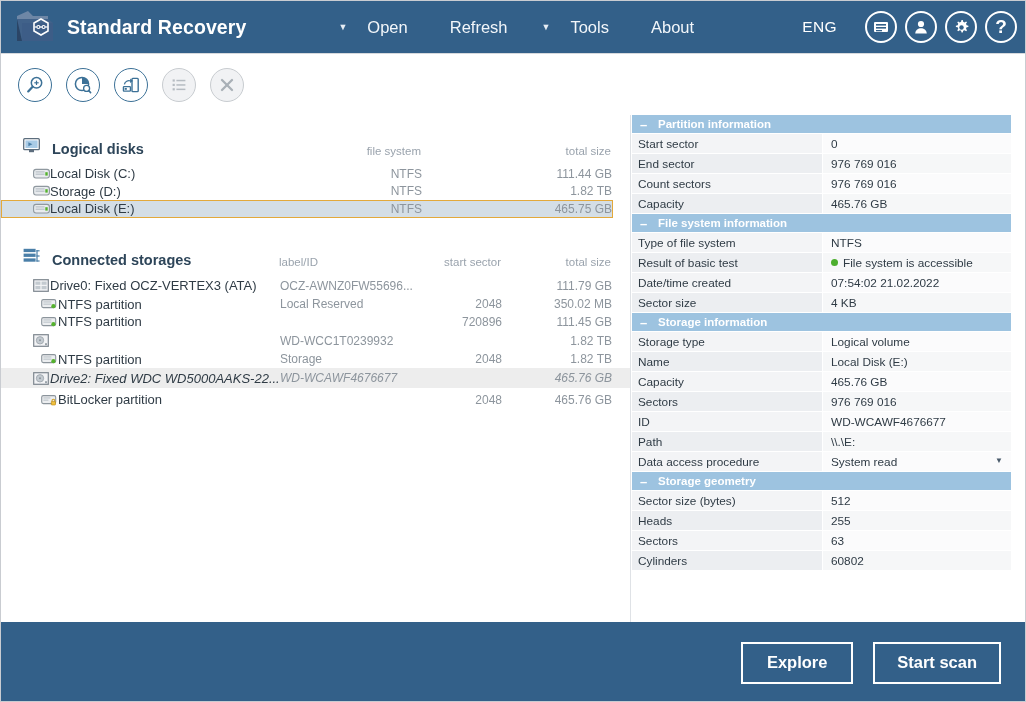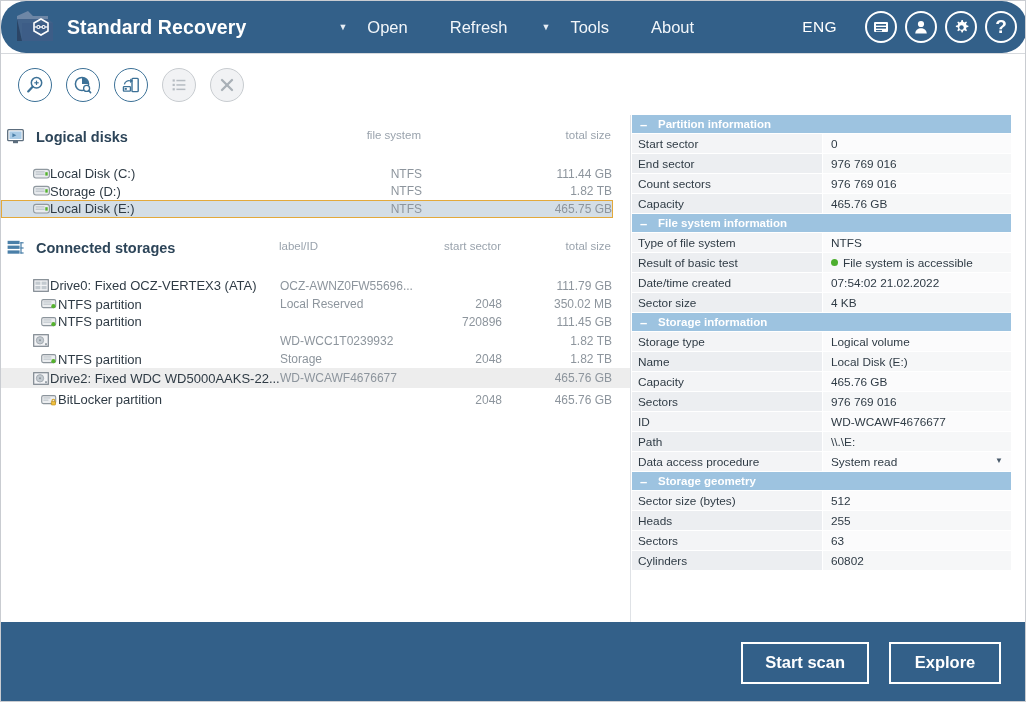--- a/index.html
+++ b/index.html
@@ -18,21 +18,21 @@
     background: #ffffff;
     border: 1px solid #c9ccd1;
     overflow: hidden;
   }
 
   
   .header {
     position: absolute; left: 0; top: 0;
     width: 1026px; height: 52px;
     background: #336089;
-    display: flex; align-items: center; border-radius: 25px;
+    display: flex; align-items: center;
   }
   .logo-wrap {
     width: 56px; height: 52px;
     display: flex; align-items: center; justify-content: center;
     margin-left: 6px;
   }
   .logo {
     position: relative;
     width: 42px; height: 38px;
   }
@@ -130,23 +130,23 @@
     width: 395px; height: 507px;
     background: #ffffff;
     overflow: hidden;
   }
 
   
   .grp {
     padding: 0;
   }
   .grp-header {
-    display: flex; align-items: flex-start;
+    display: flex; align-items: flex-end;
     height: 28px;
-    padding-left: 6px;
+    padding-left: 22px;
     margin-top: 14px;
   }
   .grp-title {
     font-size: 14.5px;
     font-weight: bold;
     color: #2d4559;
     margin-left: 12px;
     white-space: nowrap;
   }
   .col-h {
@@ -543,21 +543,21 @@
               <rect x="2.4" y="5.6" width="8" height="1.1" fill="#bcc3c9"></rect>
               <circle cx="12.4" cy="8.2" r="2.1" fill="#55b22e"></circle>
             </svg>
           </span>
           <span class="row-label">NTFS partition</span>
           <span class="cell c-label">Storage</span>
           <span class="cell c-start">2048</span>
           <span class="cell c-size">1.82 TB</span>
         </div>
 
-        <div class="row indent1 selected-soft" style="height:20px;width:644px;">
+        <div class="row indent1 selected-soft" style="height:20px;width:644px;font-style:italic;">
           <span class="row-icon">
             <svg width="16" height="13" viewBox="0 0 16 13" aria-hidden="true">
               <rect x="0.7" y="0.7" width="14.6" height="11.6" fill="#f2f3f5" stroke="#7e878f" stroke-width="1.2"></rect>
               <circle cx="7" cy="6.3" r="3.7" fill="#c3cad0" stroke="#9aa2a9" stroke-width="0.8"></circle>
               <circle cx="7" cy="6.3" r="1" fill="#8d959c"></circle>
               <rect x="12" y="9.2" width="2" height="2" fill="#9aa2a9"></rect>
             </svg>
           </span>
           <span class="row-label">Drive2: Fixed WDC WD5000AAKS-22...</span>
           <span class="cell c-label">WD-WCAWF4676677</span>
@@ -691,17 +691,17 @@
         <div class="prow alt">
           <div class="k">Cylinders</div>
           <div class="v">60802</div>
         </div>
       </div>
 
     </div>
   </div>
 
   <div class="footer">
+    <button class="foot-btn">Explore</button>
     <button class="foot-btn">Start scan</button>
-    <button class="foot-btn">Explore</button>
   </div>
 
 </div>
 
 </body></html>

